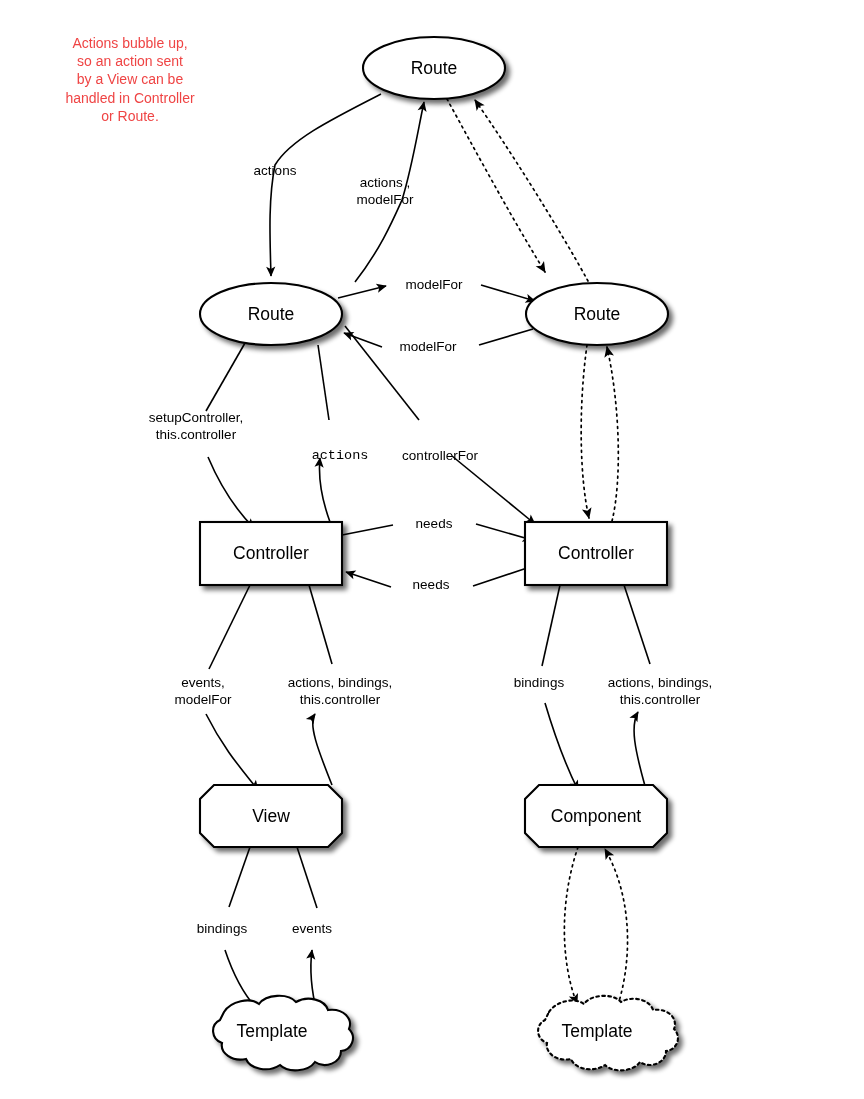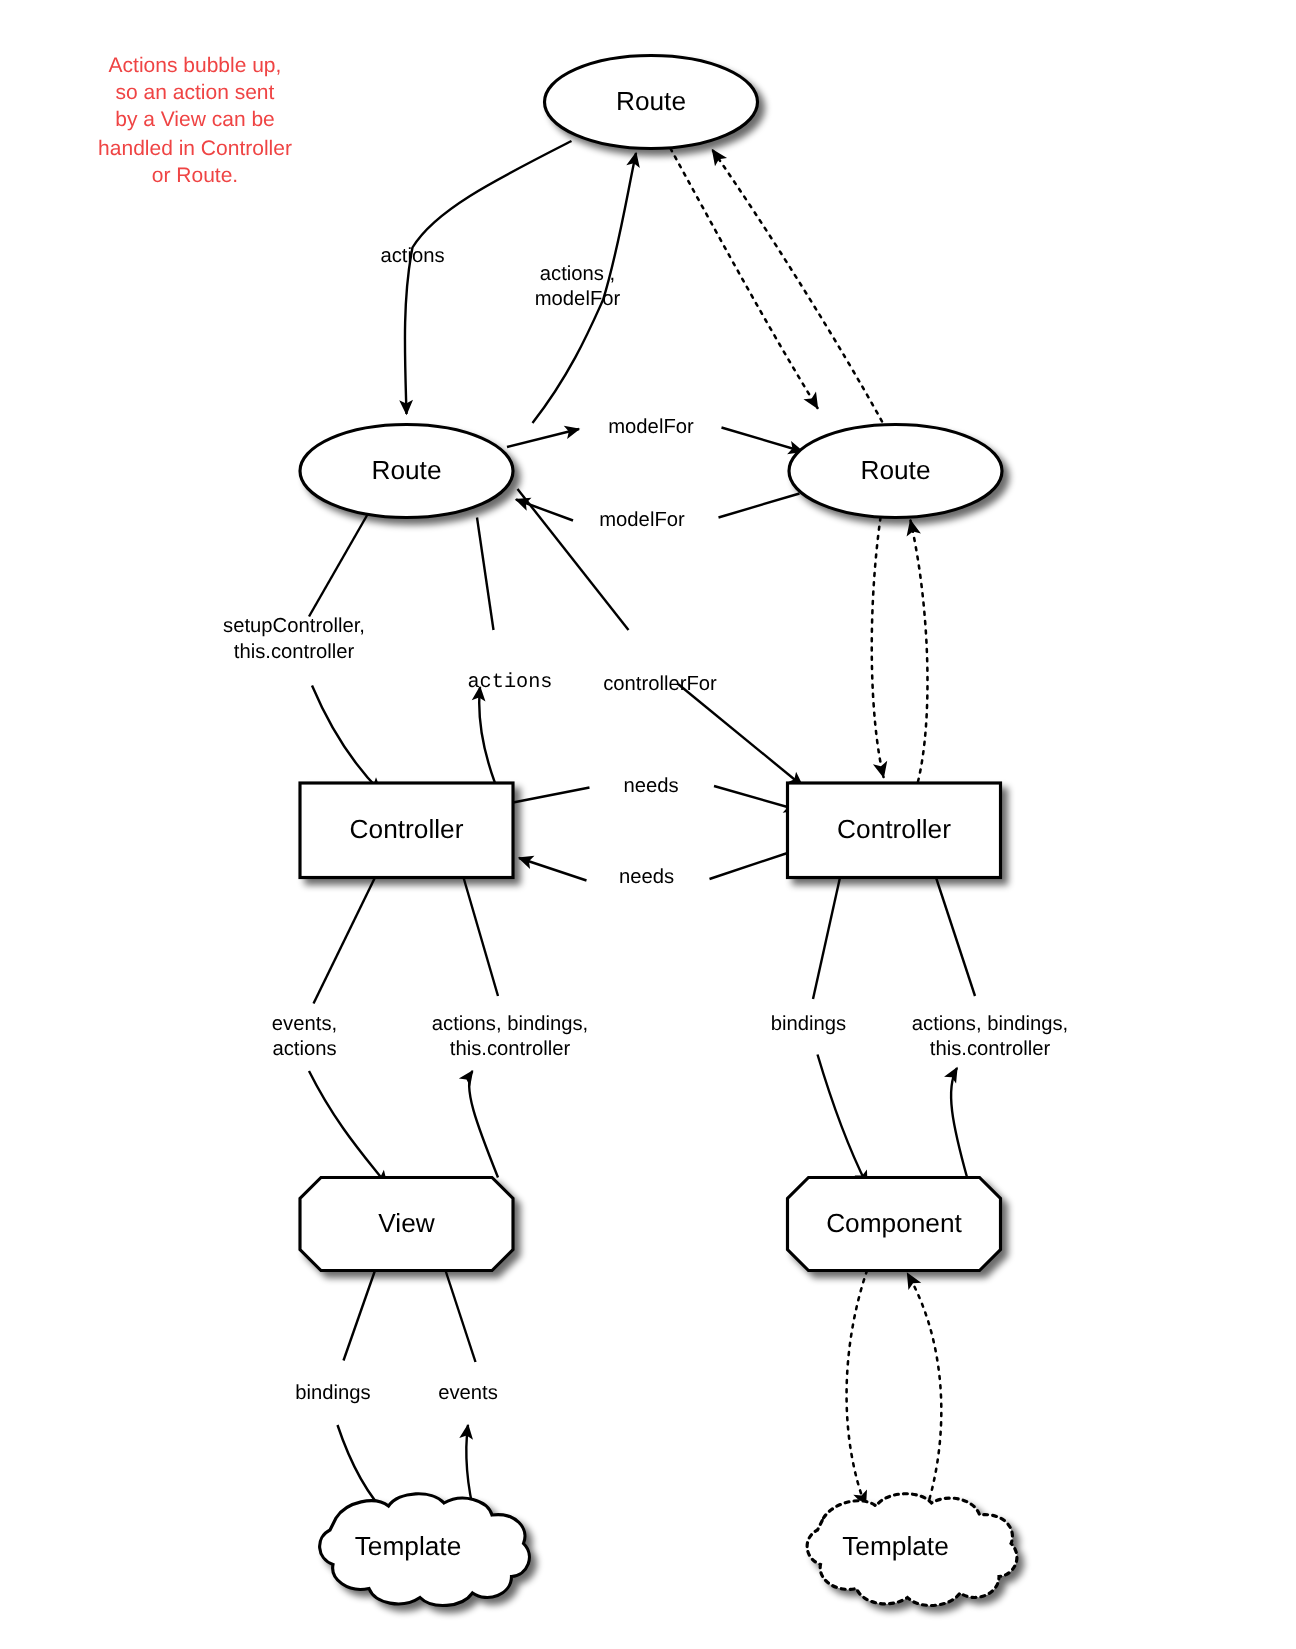--- a/index.html
+++ b/index.html
@@ -246,21 +246,21 @@
 
   <div class="edge-label" style="left:340px; top:456px;font-family:Liberation Mono, monospace;">actions</div>
 
   <div class="edge-label" style="left:440px; top:456px;">controllerFor</div>
 
   <div class="edge-label" style="left:434px; top:524px;">needs</div>
 
   <div class="edge-label" style="left:431px; top:585px;">needs</div>
 
   <div class="edge-label" style="left:203px; top:691px;">events,
-actions</div>
+modelFor</div>
 
   <div class="edge-label" style="left:340px; top:691px;">actions, bindings,
 this.controller</div>
 
   <div class="edge-label" style="left:539px; top:683px;">bindings</div>
 
   <div class="edge-label" style="left:660px; top:691px;">actions, bindings,
 this.controller</div>
 
   <div class="edge-label" style="left:222px; top:929px;">bindings</div>

